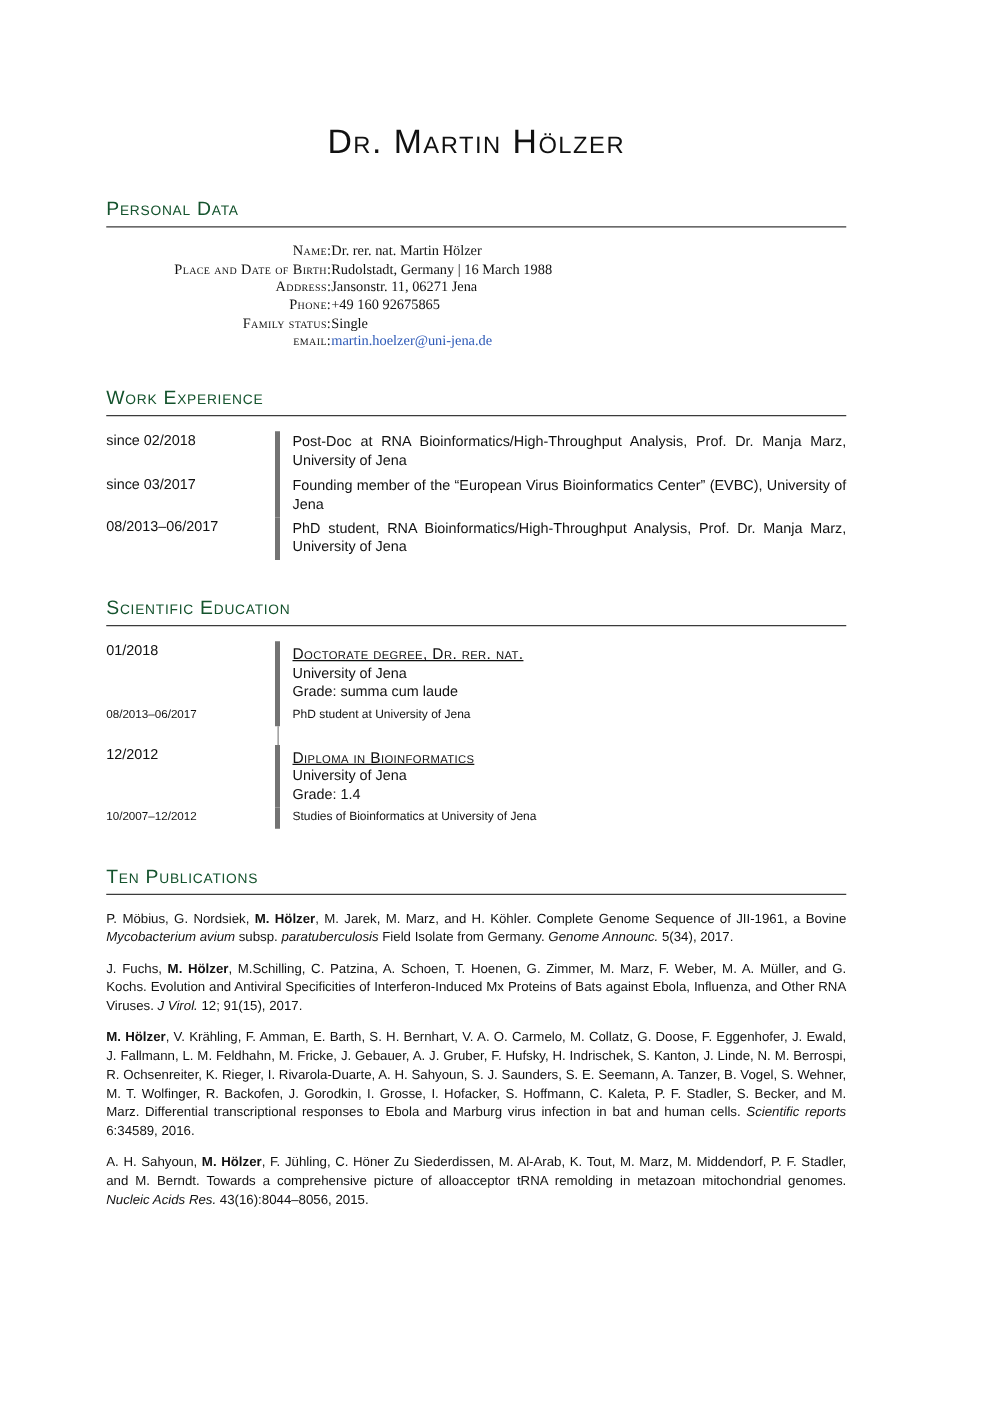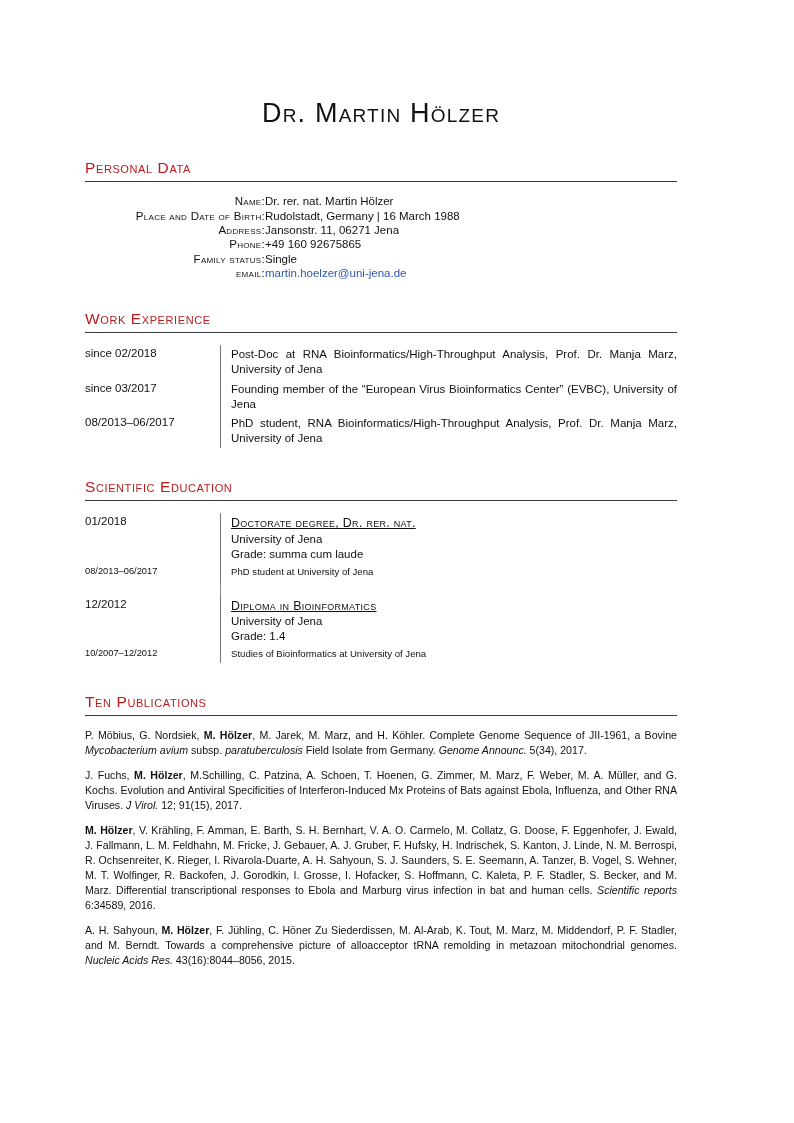--- a/index.html
+++ b/index.html
@@ -38,35 +38,36 @@
   }
 
   
   .section {
     margin-top: 30px;
   }
   .section-title {
     font-size: 15.5px;
     font-variant: small-caps;
     letter-spacing: 0.6px;
-    color: #b91c1c;
+    color: #14532d;
     padding-bottom: 4px;
     border-bottom: 1px solid #3b3b3b;
     margin: 0 0 12px 0;
   }
 
   
   table.pdata {
     border-collapse: collapse;
     width: 100%;
     font-size: 11.5px;
   }
   table.pdata td {
     padding: 1.2px 0;
     vertical-align: top;
+    font-family: Liberation Serif, serif;
   }
   td.label {
     text-align: right;
     width: 180px;
     padding-right: 11px;
     font-variant: small-caps;
     letter-spacing: 0.3px;
     color: #111;
     white-space: nowrap;
   }
@@ -87,21 +88,21 @@
   }
   table.entries td.date {
     width: 125px;
     text-align: left;
     padding: 2px 10px 2px 0;
     vertical-align: top;
     white-space: nowrap;
     color: #111;
   }
   table.entries td.desc {
-    border-left: 1px solid #737373;
+    border-left: 4px solid #737373;
     padding: 2px 0 2px 10px;
     vertical-align: top;
     text-align: justify;
     line-height: 1.32;
     color: #111;
   }
   td.date.small {
     font-size: 9.3px;
     padding-top: 3px;
   }

